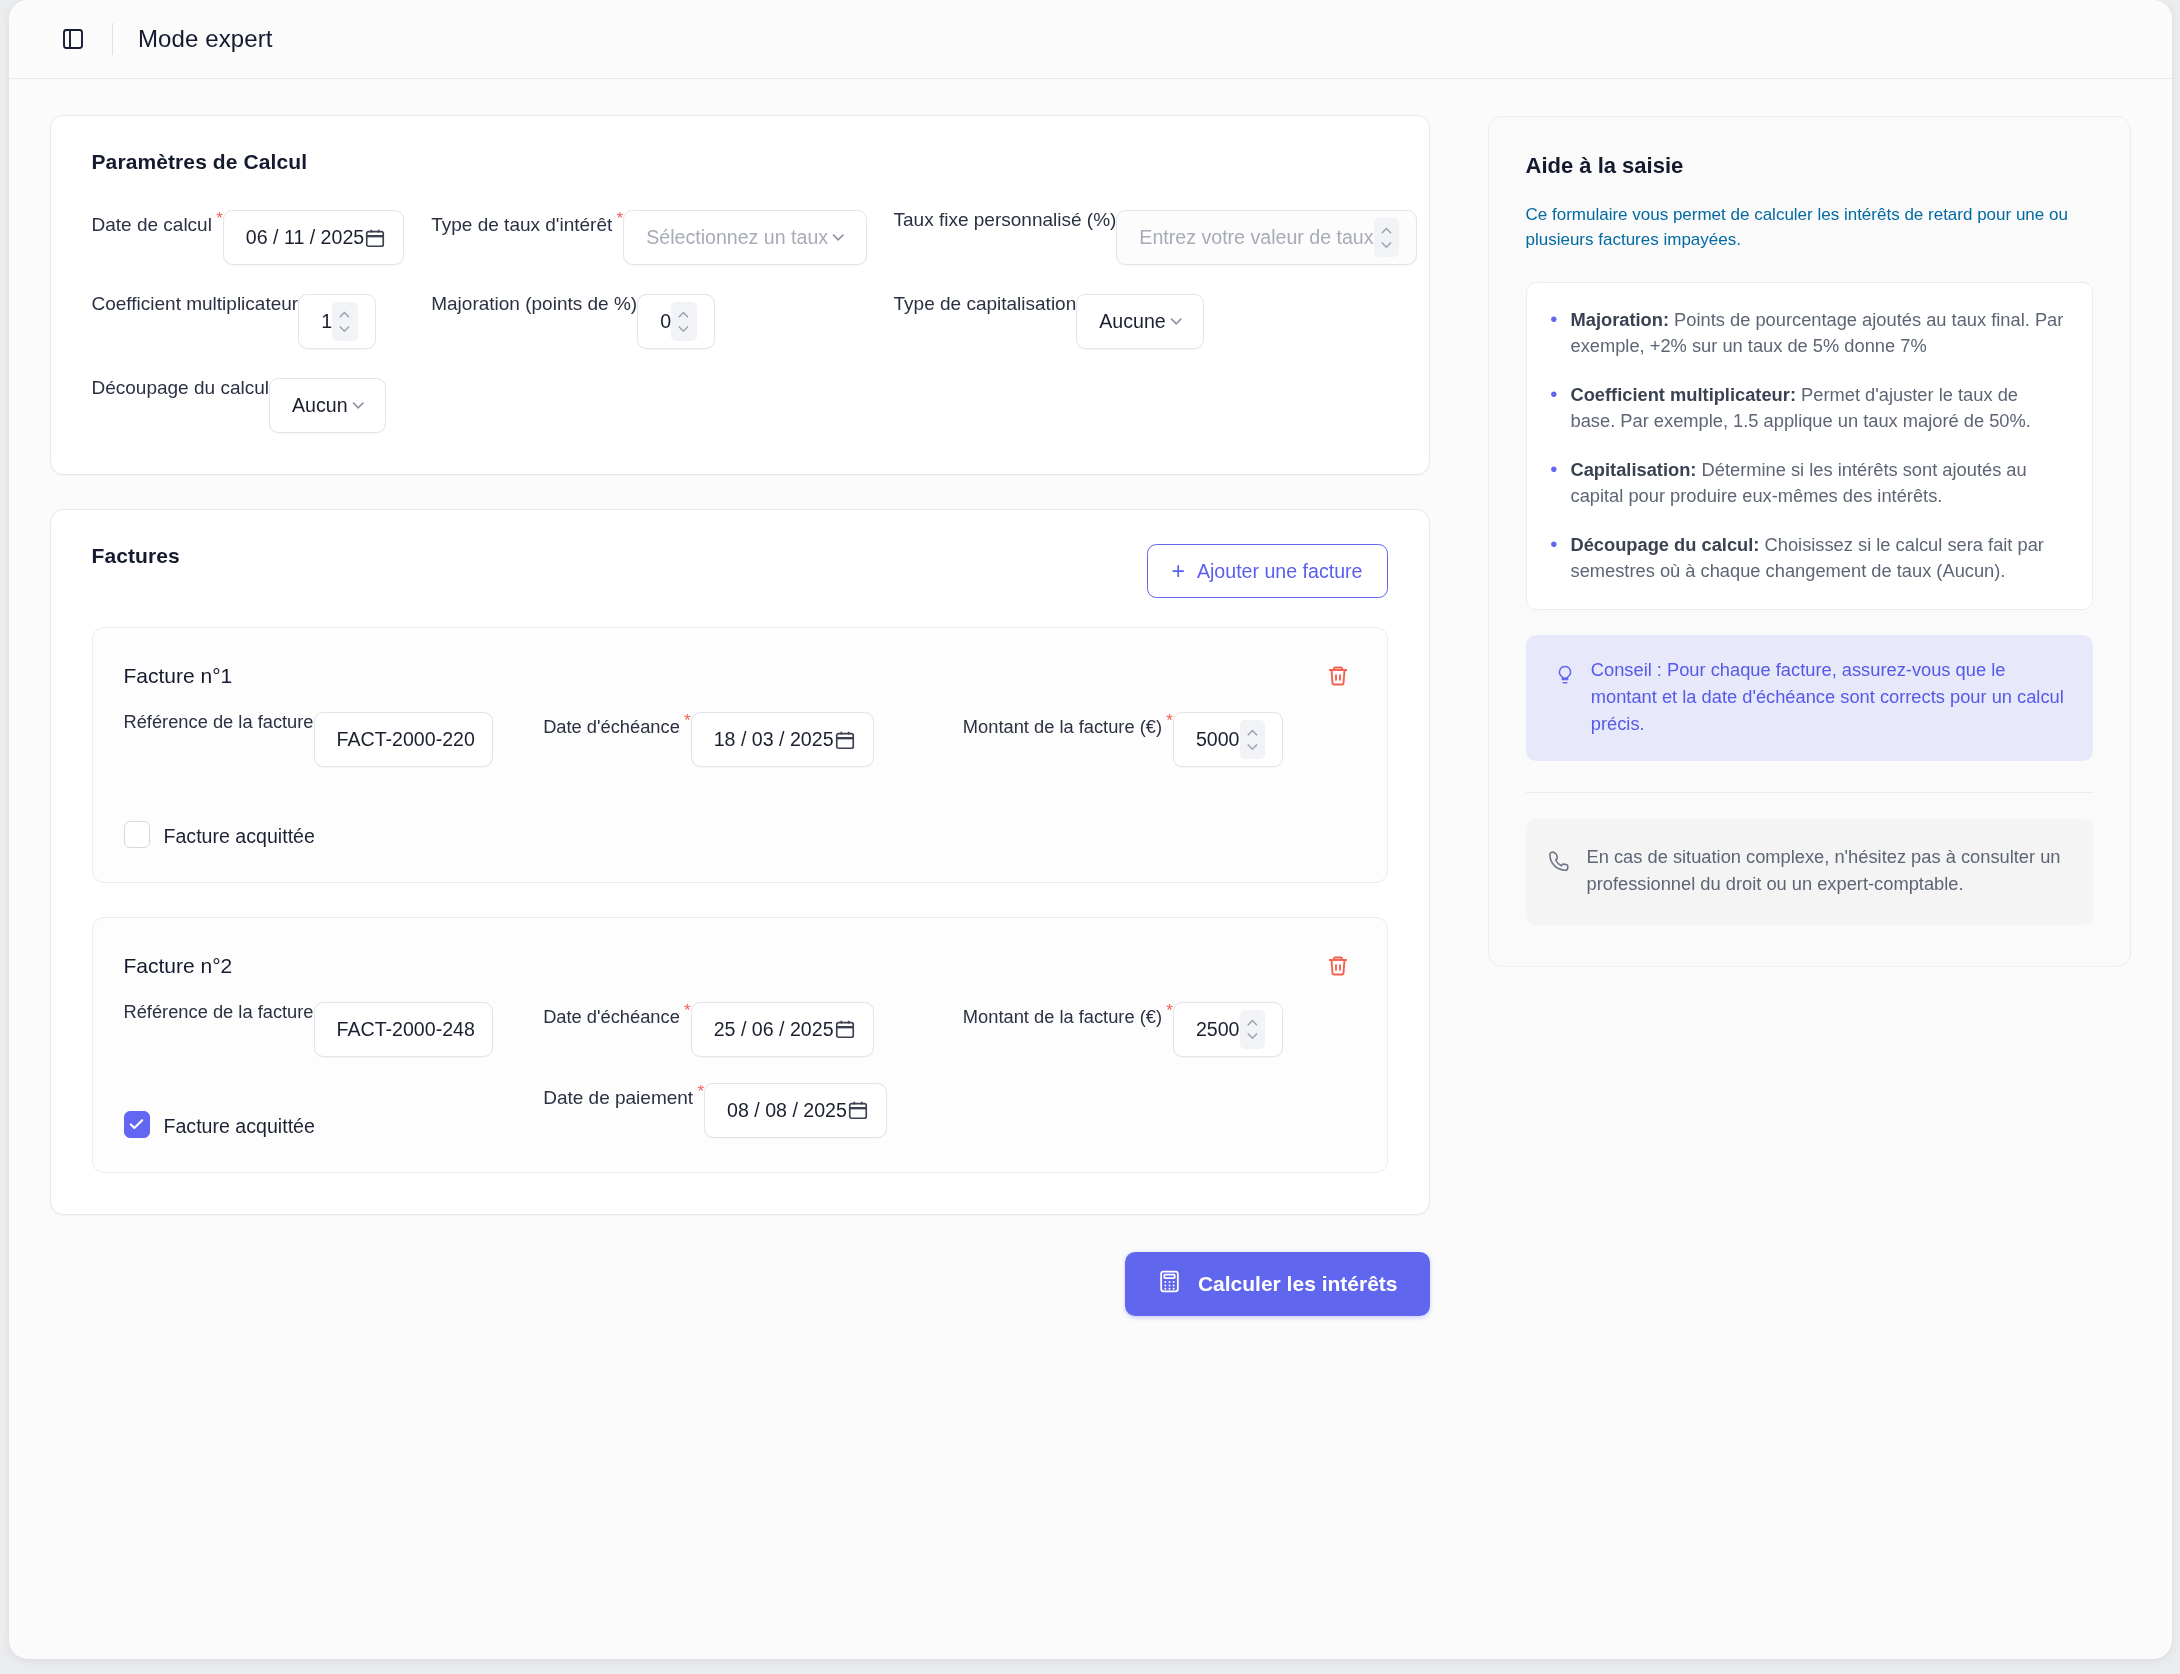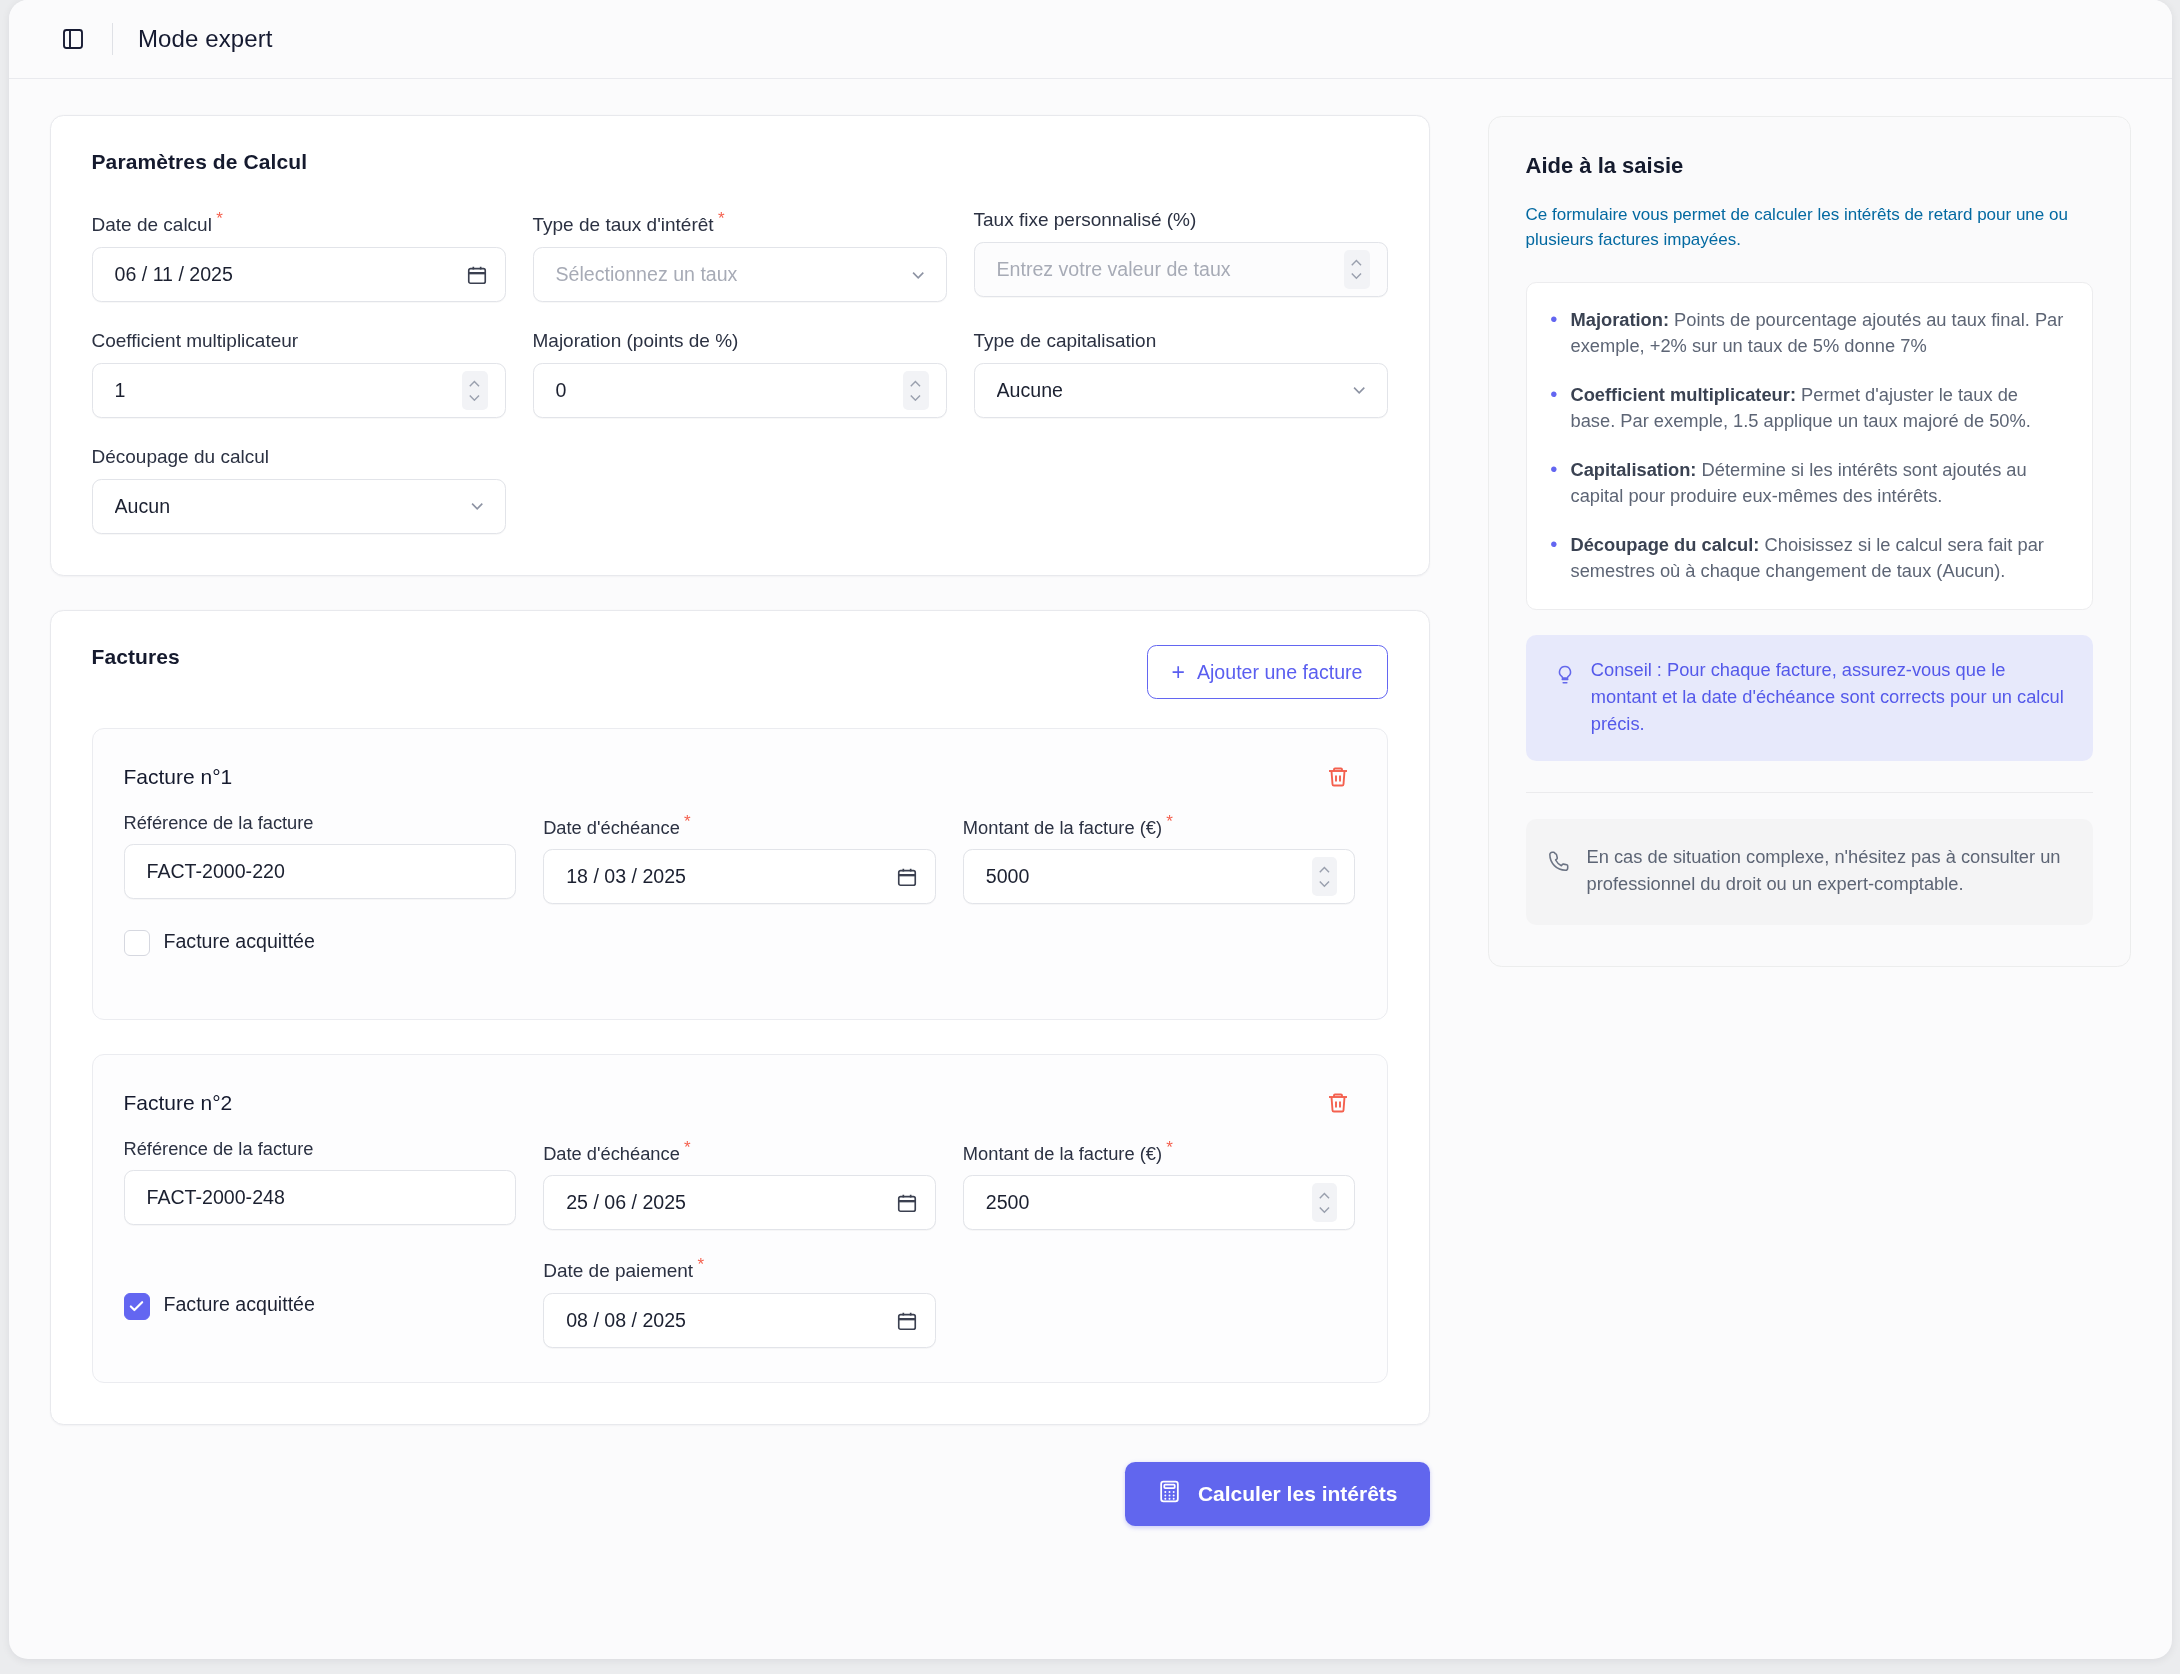--- a/index.html
+++ b/index.html
@@ -66,21 +66,21 @@
   }
 
   
   .grid3 {
     display: grid;
     grid-template-columns: repeat(3, 1fr);
     column-gap: 27px;
     row-gap: 29px;
     margin-top: 36px;
   }
-  .field { display: flex; flex-direction: column; }
+  .field { display: flex; flex-direction: row; }
   .flabel {
     font-size: 19px; color: #2b3142; font-weight: 400;
     margin-bottom: 11px; line-height: 1.1; white-space: nowrap;
   }
   .req { color: #f4614f; font-size: 17px; vertical-align: super;
          margin-left: 4.3px; line-height: 1; }
 
   .control {
     position: relative;
     height: 55px;
@@ -147,21 +147,21 @@
   .fgrid .flabel { font-size: 18.3px; }
 
   .ack-row {
     display: grid;
     grid-template-columns: repeat(3, 1fr);
     column-gap: 27px;
     align-items: end;
     margin-top: 25.6px;
   }
   .ack {
-    display: flex; align-items: flex-start; gap: 13.6px;
+    display: flex; align-items: flex-end; gap: 13.6px;
     font-size: 19.6px; color: #1d2233; cursor: pointer;
     height: 55px;
   }
   .box {
     width: 26.4px; height: 26.4px; border-radius: 6px;
     border: 1.4px solid #d6d8e0; background: #fff;
     flex: 0 0 26.4px;
     display: flex; align-items: center; justify-content: center;
   }
   .box.checked { background: #6366f1; border-color: #6366f1; }

